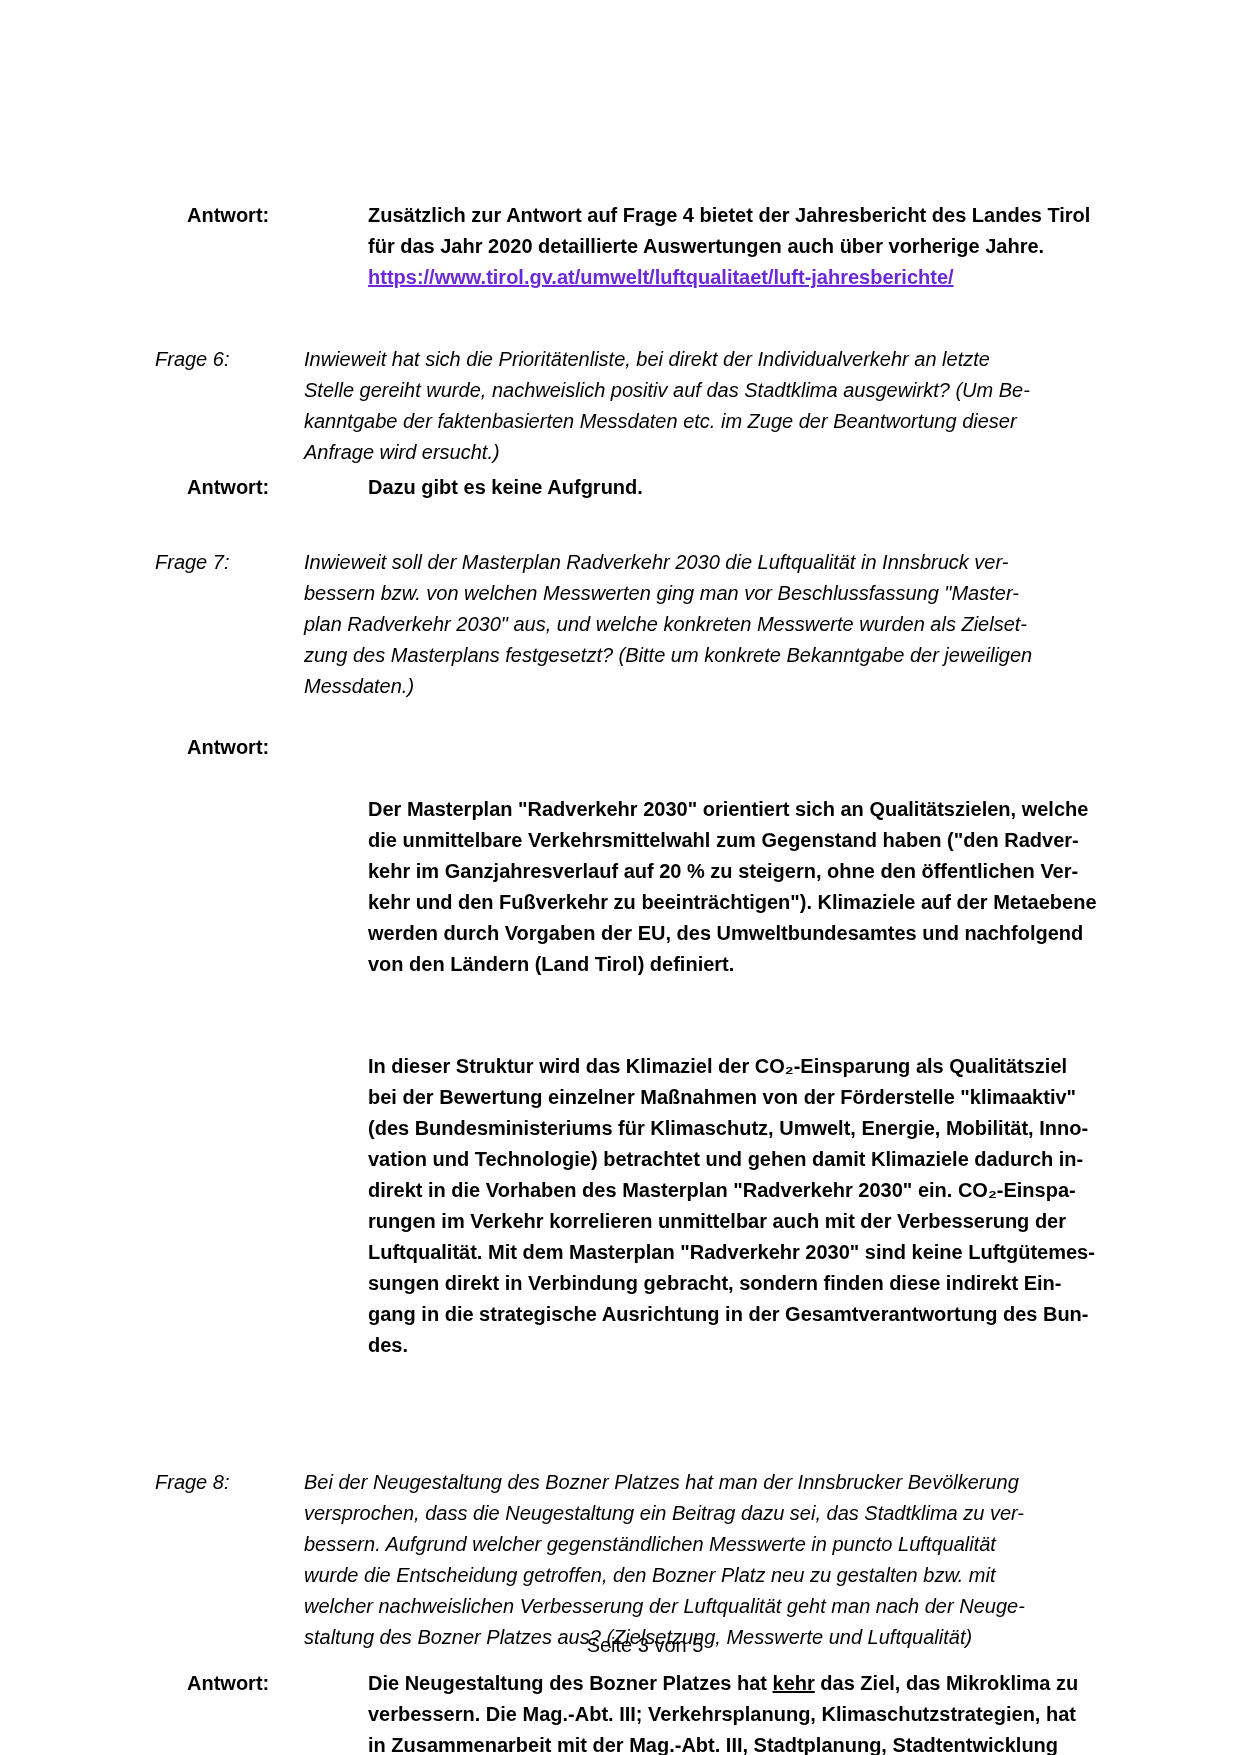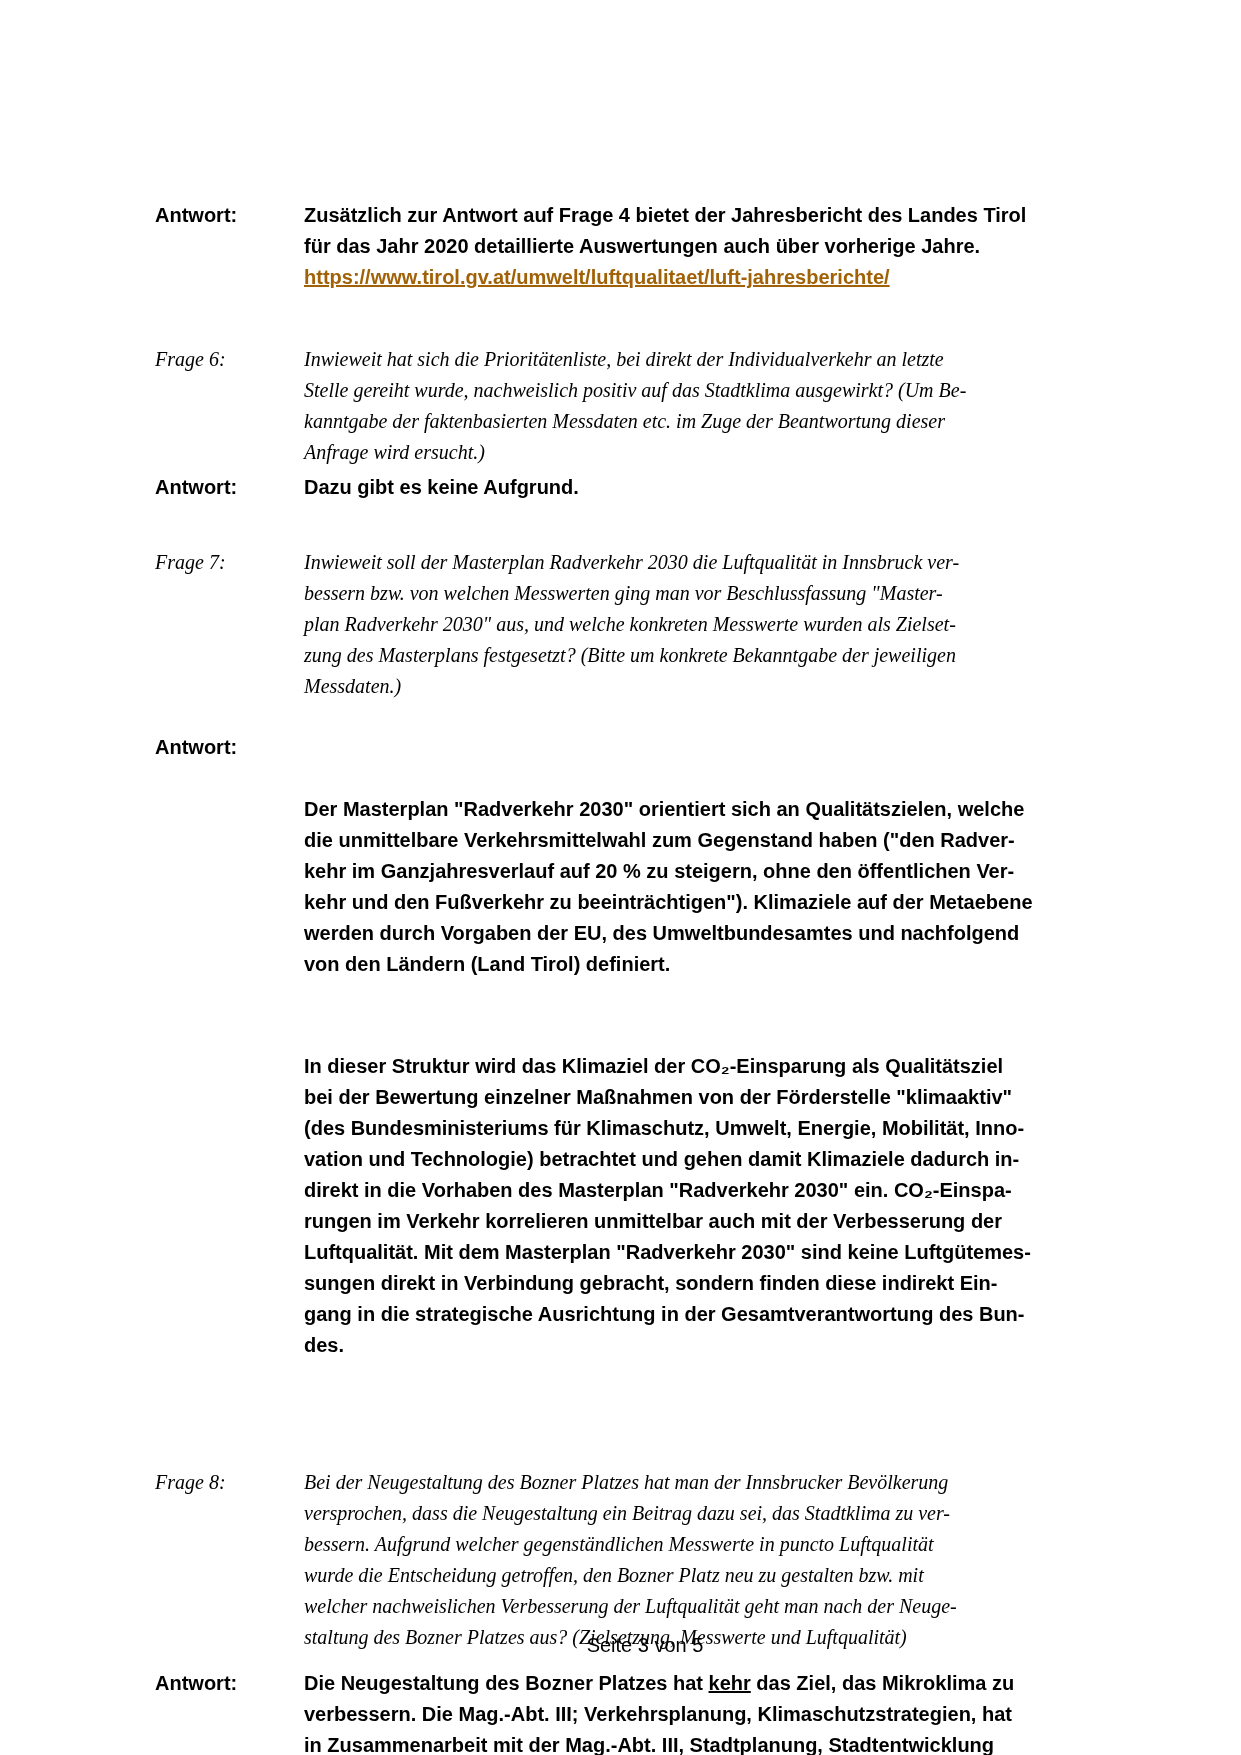--- a/index.html
+++ b/index.html
@@ -20,32 +20,32 @@
     top: 200px;
     left: 155px;
   }
   .block { display: flex; align-items: flex-start; }
   .label-col {
     flex: 0 0 149px;
     width: 149px;
   }
   .text-col { white-space: pre; }
   .question .label-col,
-  .question .text-col { font-style: italic; font-family: Liberation Serif, serif; }
+  .question .text-col { font-style: italic; }
   .answer .label-col,
-  .answer .text-col { font-weight: bold; }
+  .answer .text-col { font-weight: bold; margin-left: 32px; }
   .mb-intro   { margin-bottom: 51px; }
   .mb-f6      { margin-bottom: 4px;  }
   .mb-a6      { margin-bottom: 44px; }
   .mb-f7      { margin-bottom: 30px; }
   .mb-a7      { margin-bottom: 44px; }
   .mb-f8      { margin-bottom: 15px;  }
   .para-gap   { margin-bottom: 9px;  }
   a.doc-link {
-    color: #a16207;
+    color: #6d28d9;
     font-weight: bold;
     text-decoration: underline;
     cursor: pointer;
   }
   .u { text-decoration: underline; }
   .footer {
     position: absolute;
     top: 1630px;
     left: 645px;
     transform: translateX(-50%);

